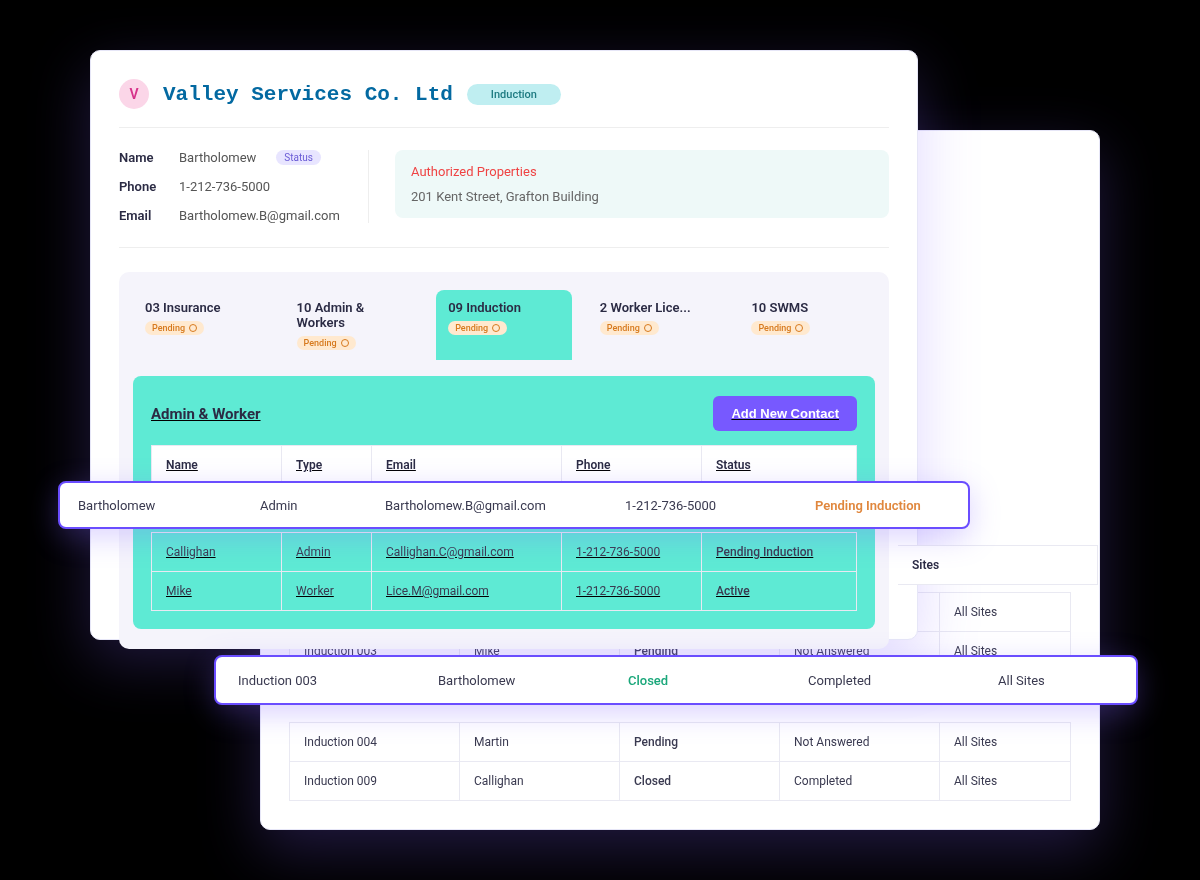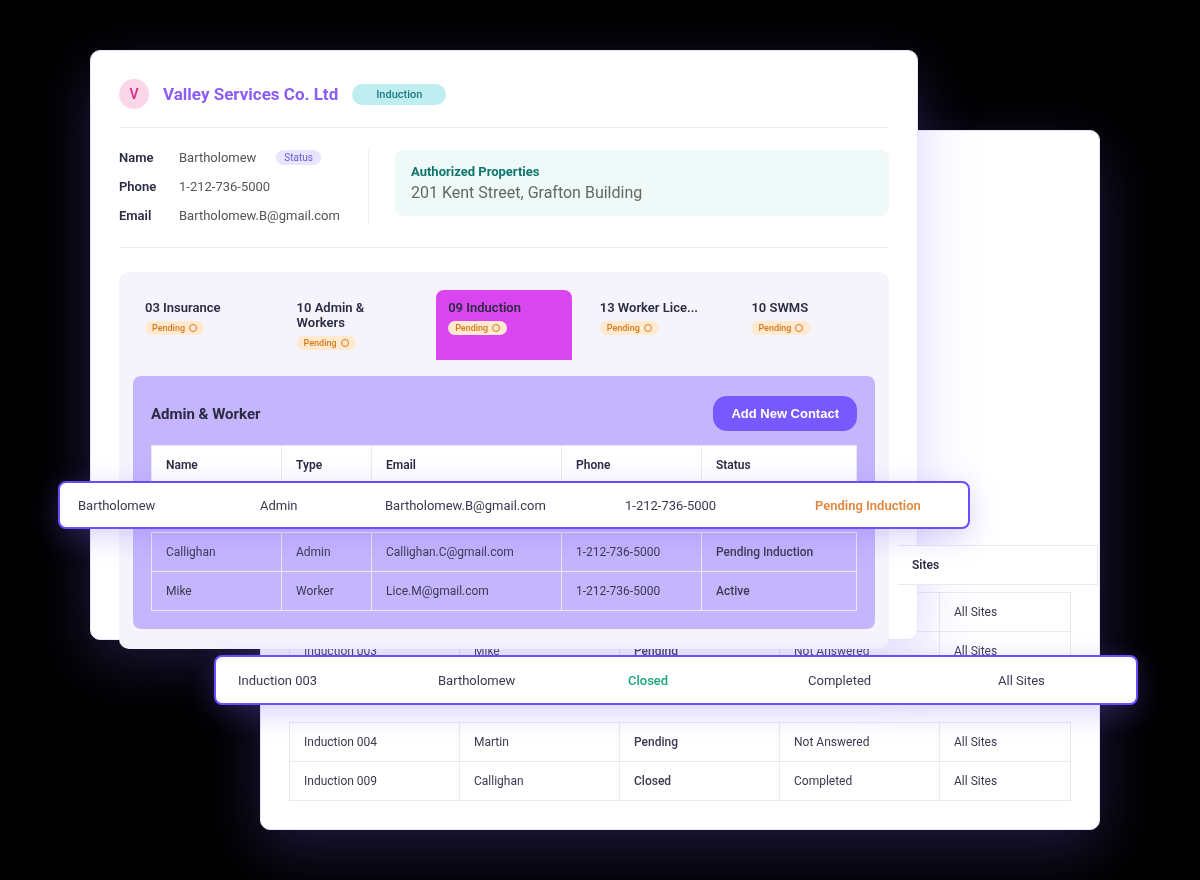--- a/index.html
+++ b/index.html
@@ -48,21 +48,21 @@
   }
   .avatar {
     width: 30px; height: 30px;
     border-radius: 50%;
     background: #fbd6e8;
     color: #d6338b;
     font-weight: 600;
     display: flex; align-items: center; justify-content: center;
     font-size: 14px;
   }
-  .company-name { font-size: 17px; font-weight: 700; color: #8b5cf6; }
+  .company-name { font-size: 21px; font-weight: 700; color: #0369a1; font-family: Liberation Mono, monospace; }
   .tag-induction {
     background: #bfeef1;
     color: #1e7b82;
     font-size: 11px;
     padding: 4px 24px;
     border-radius: 12px;
     font-weight: 500;
   }
 
   .info-row {
@@ -93,64 +93,65 @@
 
   .scope-col { flex: 1; }
   .scope-title { color: #5b47d6; font-weight: 700; font-size: 13px; margin-bottom: 12px; }
   .scope-boxes { display: flex; gap: 12px; }
   .scope-box {
     flex: 1;
     background: #eef9f8;
     border-radius: 8px;
     padding: 14px 16px;
   }
-  .scope-box h4 { font-size: 13px; font-weight: 700; color: #0f766e; margin-bottom: 4px; }
-  .scope-box p { font-size: 16px; color: #666; }
+  .scope-box h4 { font-size: 13px; font-weight: 400; color: #ef4444; margin-bottom: 10px; }
+  .scope-box p { font-size: 13px; color: #666; }
 
   .tabs-wrap {
     background: #f5f4fb;
     border-radius: 10px;
     margin-top: 24px;
     padding: 18px 14px 20px 14px;
   }
   .tabs-strip { display: flex; gap: 16px; margin-bottom: 16px; }
   .tab {
     flex: 1;
     padding: 10px 12px;
     font-size: 13px;
     font-weight: 600;
     color: #2b2b44;
     border-radius: 8px 8px 0 0;
     cursor: pointer;
   }
-  .tab.active { background: #d946ef; }
+  .tab.active { background: #5eead4; }
   .pending-chip {
     display: inline-flex; align-items: center; gap: 4px;
     background: #ffe9cf;
     color: #d77a1e;
     font-size: 9px;
     padding: 2px 7px;
     border-radius: 10px;
     margin-top: 6px;
     font-weight: 500;
   }
   .pending-chip .dot { width: 8px; height: 8px; border: 1.5px solid #d77a1e; border-radius: 50%; display: inline-block; }
 
   .panel {
-    background: #c4b5fd;
+    background: #5eead4;
     border-radius: 8px;
     padding: 20px 18px 18px 18px;
+    text-decoration: underline;
   }
   .panel-head { display: flex; justify-content: space-between; align-items: center; margin-bottom: 14px; }
   .panel-title { font-size: 15px; font-weight: 700; color: #2b2b44; }
   .add-btn {
     background: #7759ff;
     color: #fff;
     border: none;
-    border-radius: 14px;
+    border-radius: 6px;
     padding: 10px 18px;
     font-size: 13px;
     font-weight: 600;
     cursor: pointer;
   }
 
   table.aw {
     width: 100%;
     border-collapse: collapse;
     font-size: 12px;
@@ -333,21 +334,21 @@
           </span>
       </div>
       <div class="tab active">
         <div>09 Induction</div>
         <span class="pending-chip">
             <span>Pending</span>
             <span class="dot"></span>
           </span>
       </div>
       <div class="tab">
-        <div>13 Worker Lice...</div>
+        <div>2 Worker Lice...</div>
         <span class="pending-chip">
             <span>Pending</span>
             <span class="dot"></span>
           </span>
       </div>
       <div class="tab">
         <div>10 SWMS</div>
         <span class="pending-chip">
             <span>Pending</span>
             <span class="dot"></span>

